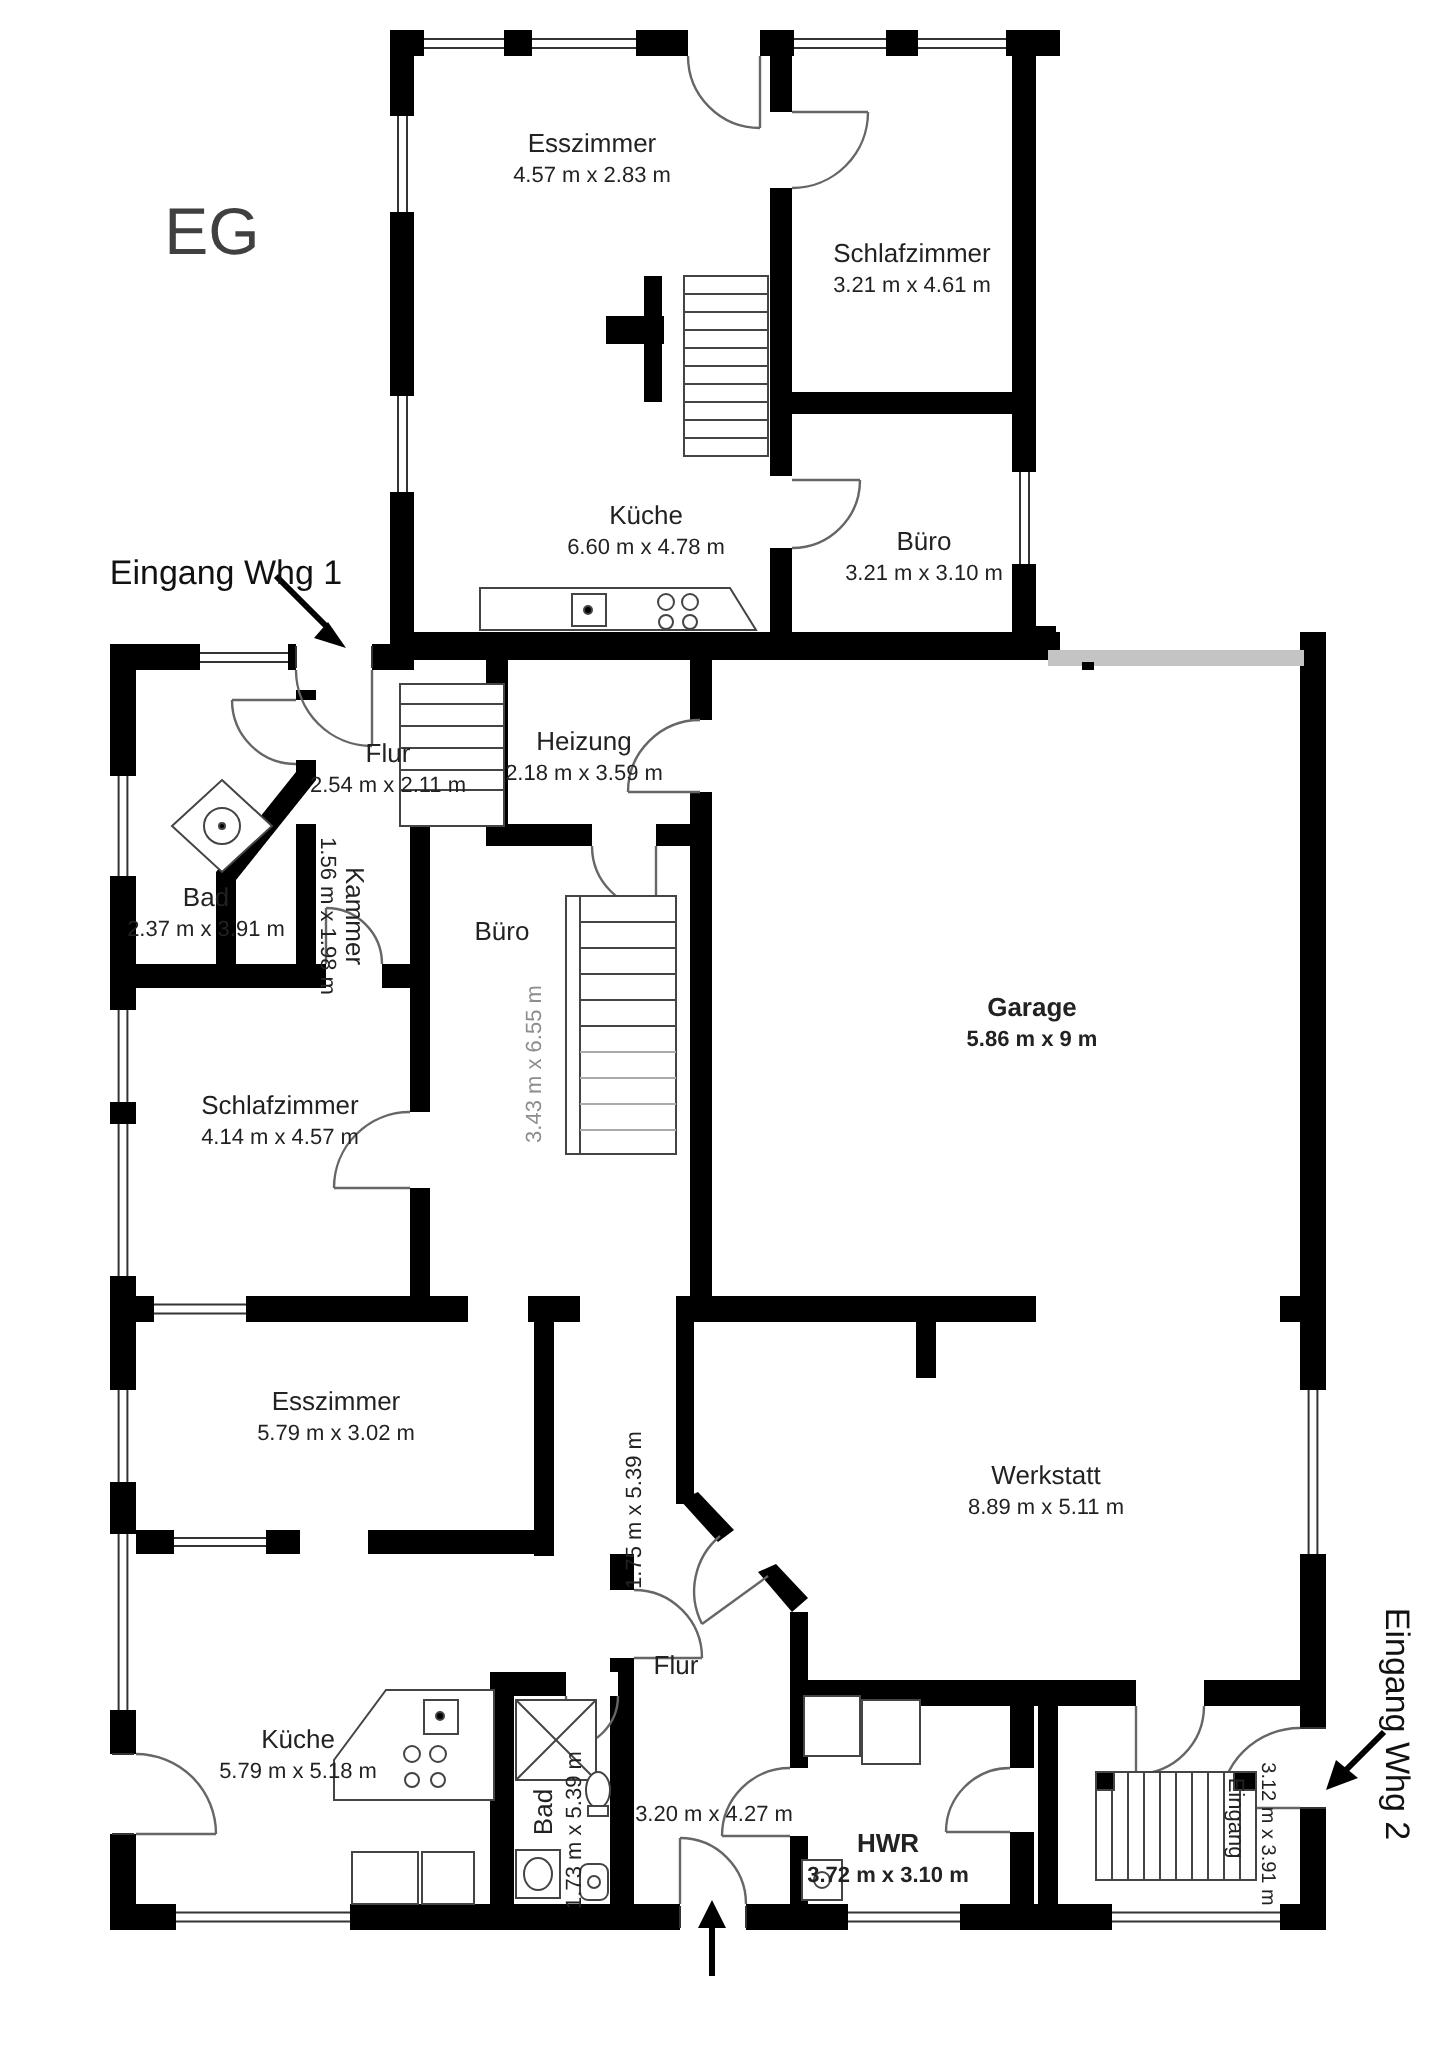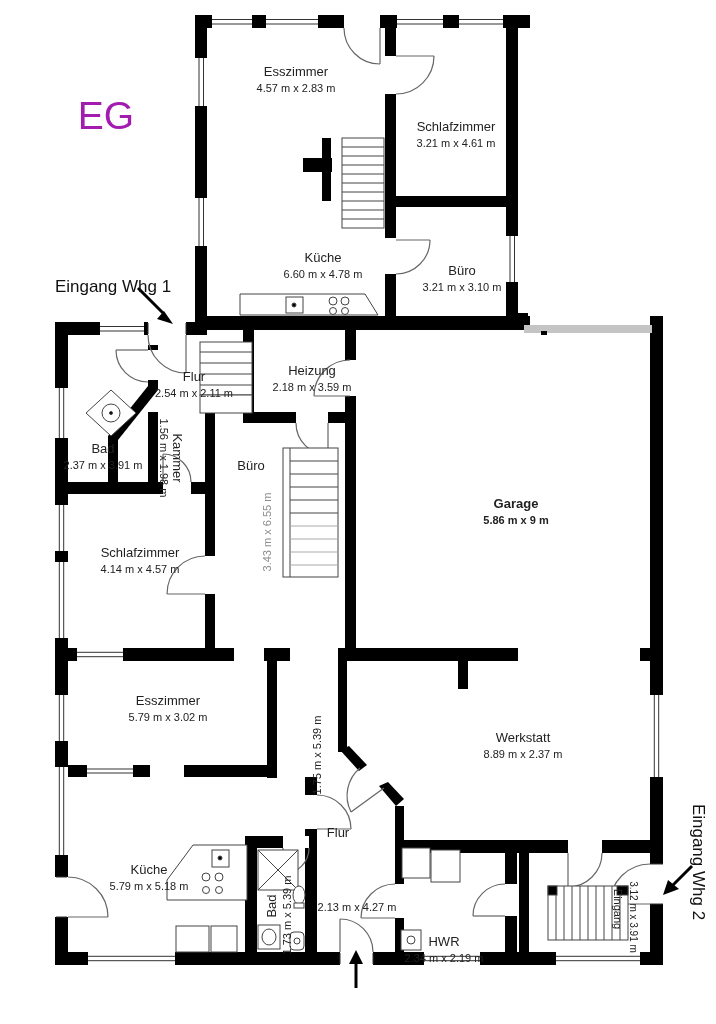--- a/index.html
+++ b/index.html
@@ -6,21 +6,21 @@
   .plan-canvas{position:relative;width:716px;height:1024px;background:#fff;overflow:hidden;
                font-family:"Liberation Sans", sans-serif;}
   .plan-canvas svg{position:absolute;left:0;top:0;}
   .lbl{position:absolute;transform:translate(-50%,-50%);text-align:center;color:#222;
        line-height:1.4;white-space:nowrap;}
   .lbl .room-name{display:block;font-size:13px;}
   .lbl .room-dims{display:block;font-size:11px;}
   .rot90{transform:translate(-50%,-50%) rotate(90deg);}
   .rot270{transform:translate(-50%,-50%) rotate(-90deg);}
   .muted{color:#8d8d8d;}
-  .floor-tag{position:absolute;transform:translate(-50%,-50%);font-size:39px;color:#a21caf;}
+  .floor-tag{position:absolute;transform:translate(-50%,-50%);font-size:33px;color:#404040;}
   .annotation{position:absolute;transform:translate(-50%,-50%);font-size:17px;color:#111;white-space:nowrap;}
   .annotation.rot90{transform:translate(-50%,-50%) rotate(90deg);}
 </style>
 </head>
 <body>
 
 <div class="plan-canvas">
 
 <svg width="716" height="1024" viewBox="0 0 716 1024">
 
@@ -438,21 +438,21 @@
   </div>
   <div class="lbl" style="left:462px;top:279px;">
     <span class="room-name">Büro</span>
     <span class="room-dims">3.21 m x 3.10 m</span>
   </div>
 
   <div class="lbl" style="left:194px;top:385px;">
     <span class="room-name">Flur</span>
     <span class="room-dims">2.54 m x 2.11 m</span>
   </div>
-  <div class="lbl" style="left:312px;top:379px;">
+  <div class="lbl" style="left:292px;top:379px;">
     <span class="room-name">Heizung</span>
     <span class="room-dims">2.18 m x 3.59 m</span>
   </div>
   <div class="lbl" style="left:103px;top:457px;">
     <span class="room-name">Bad</span>
     <span class="room-dims">2.37 m x 3.91 m</span>
   </div>
   <div class="lbl rot90" style="left:177px;top:458px;">
     <span class="room-name">Kammer</span>
   </div>
@@ -477,39 +477,39 @@
     <span class="room-name">Esszimmer</span>
     <span class="room-dims">5.79 m x 3.02 m</span>
   </div>
   <div class="lbl rot270" style="left:318px;top:755px;">
     <span class="room-dims">1.75 m x 5.39 m</span>
   </div>
   <div class="lbl" style="left:338px;top:833px;">
     <span class="room-name">Flur</span>
   </div>
   <div class="lbl" style="left:357px;top:908px;">
-    <span class="room-dims">2.13 m x 4.27 m</span>
+    <span class="room-dims">3.20 m x 4.27 m</span>
   </div>
   <div class="lbl" style="left:523px;top:746px;">
     <span class="room-name">Werkstatt</span>
-    <span class="room-dims">8.89 m x 2.37 m</span>
+    <span class="room-dims">8.89 m x 5.11 m</span>
   </div>
   <div class="lbl" style="left:149px;top:878px;">
     <span class="room-name">Küche</span>
     <span class="room-dims">5.79 m x 5.18 m</span>
   </div>
   <div class="lbl rot270" style="left:272px;top:906px;">
     <span class="room-name">Bad</span>
   </div>
   <div class="lbl rot270" style="left:288px;top:915px;">
     <span class="room-dims">1.73 m x 5.39 m</span>
   </div>
-  <div class="lbl" style="left:444px;top:950px;">
+  <div class="lbl" style="left:444px;top:930px;font-weight:bold;">
     <span class="room-name">HWR</span>
-    <span class="room-dims">2.34 m x 2.19 m</span>
+    <span class="room-dims">3.72 m x 3.10 m</span>
   </div>
   <div class="lbl rot90" style="left:617px;top:909px;">
     <span class="room-dims">Eingang</span>
   </div>
   <div class="lbl rot90" style="left:633px;top:917px;">
     <span class="room-dims" style="font-size:10px">3.12 m x 3.91 m</span>
   </div>
 
 </div>
 

